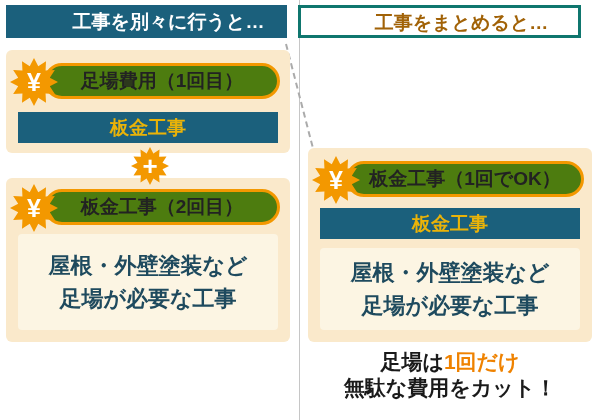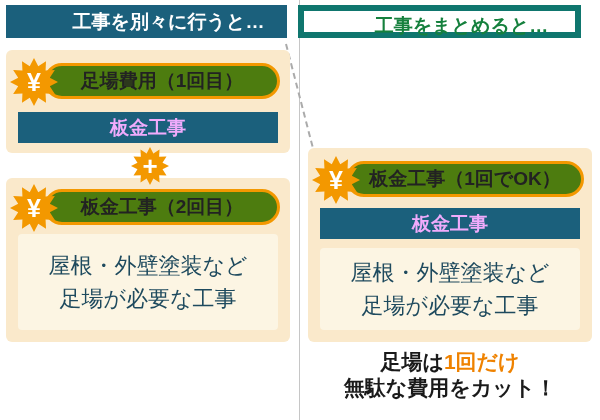--- a/index.html
+++ b/index.html
@@ -18,21 +18,21 @@
     font-family:"Liberation Sans","DejaVu Sans",sans-serif;
     background:#fff;
   }
   .canvas{position:relative;width:600px;height:420px;background:#fff;overflow:hidden;}
 
   .divider{position:absolute;left:299px;top:0;width:1px;height:420px;background:var(--divider);z-index:0;}
   .overlay{position:absolute;left:0;top:0;width:600px;height:420px;z-index:0;pointer-events:none;}
 
   .hdr{position:absolute;text-align:center;font-weight:bold;font-size:19px;z-index:2;padding-left:44px;}
   .hdr-left{left:6px;top:5px;width:281px;height:33px;line-height:33px;background:var(--teal);color:#fff;}
-  .hdr-right{left:298px;top:5px;width:283px;height:33px;line-height:29px;background:#fff;border:6px solid #0f766e;color:#15803d;}
+  .hdr-right{left:298px;top:5px;width:283px;height:33px;line-height:29px;background:#fff;border:3px solid #0f766e;color:#a16207;}
 
   .box{position:absolute;background:var(--cream);border-radius:6px;z-index:1;}
   .lbox1{left:6px;top:50px;width:284px;height:103px;}
   .lbox2{left:6px;top:178px;width:284px;height:164px;}
   .rbox{left:308px;top:148px;width:284px;height:194px;}
 
   .pill{
     position:absolute;background:#4d7c0f;border:3px solid var(--orange);border-radius:22px;
     display:flex;align-items:center;justify-content:center;
     font-weight:bold;font-size:19px;color:#222;
@@ -45,30 +45,30 @@
   .lbox1 .burst{left:4px;top:8px;}
   .lbox2 .burst{left:4px;top:6px;}
   .rbox  .burst{left:4px;top:8px;}
   .burst svg{position:absolute;inset:0;width:100%;height:100%;display:block;}
   .burst .glyph{
     position:absolute;inset:0;display:flex;align-items:center;justify-content:center;
     color:#fff;font-weight:bold;font-size:25px;line-height:1;
   }
 
   .bar{
-    position:absolute;background:var(--teal);color:#f0abfc;font-weight:bold;font-size:19px;
+    position:absolute;background:var(--teal);color:#eab308;font-weight:bold;font-size:19px;
     display:flex;align-items:center;justify-content:center;
   }
   .lbox1 .bar{left:12px;right:12px;top:62px;height:31px;}
   .rbox  .bar{left:12px;right:12px;top:60px;height:31px;}
 
   .note{
     position:absolute;background:var(--cream-light);border-radius:4px;
     display:flex;flex-direction:column;align-items:center;justify-content:center;
-    font-weight:normal;font-size:22px;color:var(--note-ink);line-height:1.5;
+    font-weight:bold;font-size:22px;color:var(--note-ink);line-height:1.5;
   }
   .lbox2 .note{left:12px;right:12px;top:56px;height:96px;}
   .rbox  .note{left:12px;right:12px;top:100px;height:82px;}
 
   .plus-badge{position:absolute;left:131px;top:147px;width:38px;height:38px;z-index:4;}
   .plus-badge svg{position:absolute;inset:0;width:100%;height:100%;display:block;}
   .plus-badge .glyph{
     position:absolute;inset:0;display:flex;align-items:center;justify-content:center;
     color:#fff;font-weight:bold;font-size:26px;line-height:1;
   }

